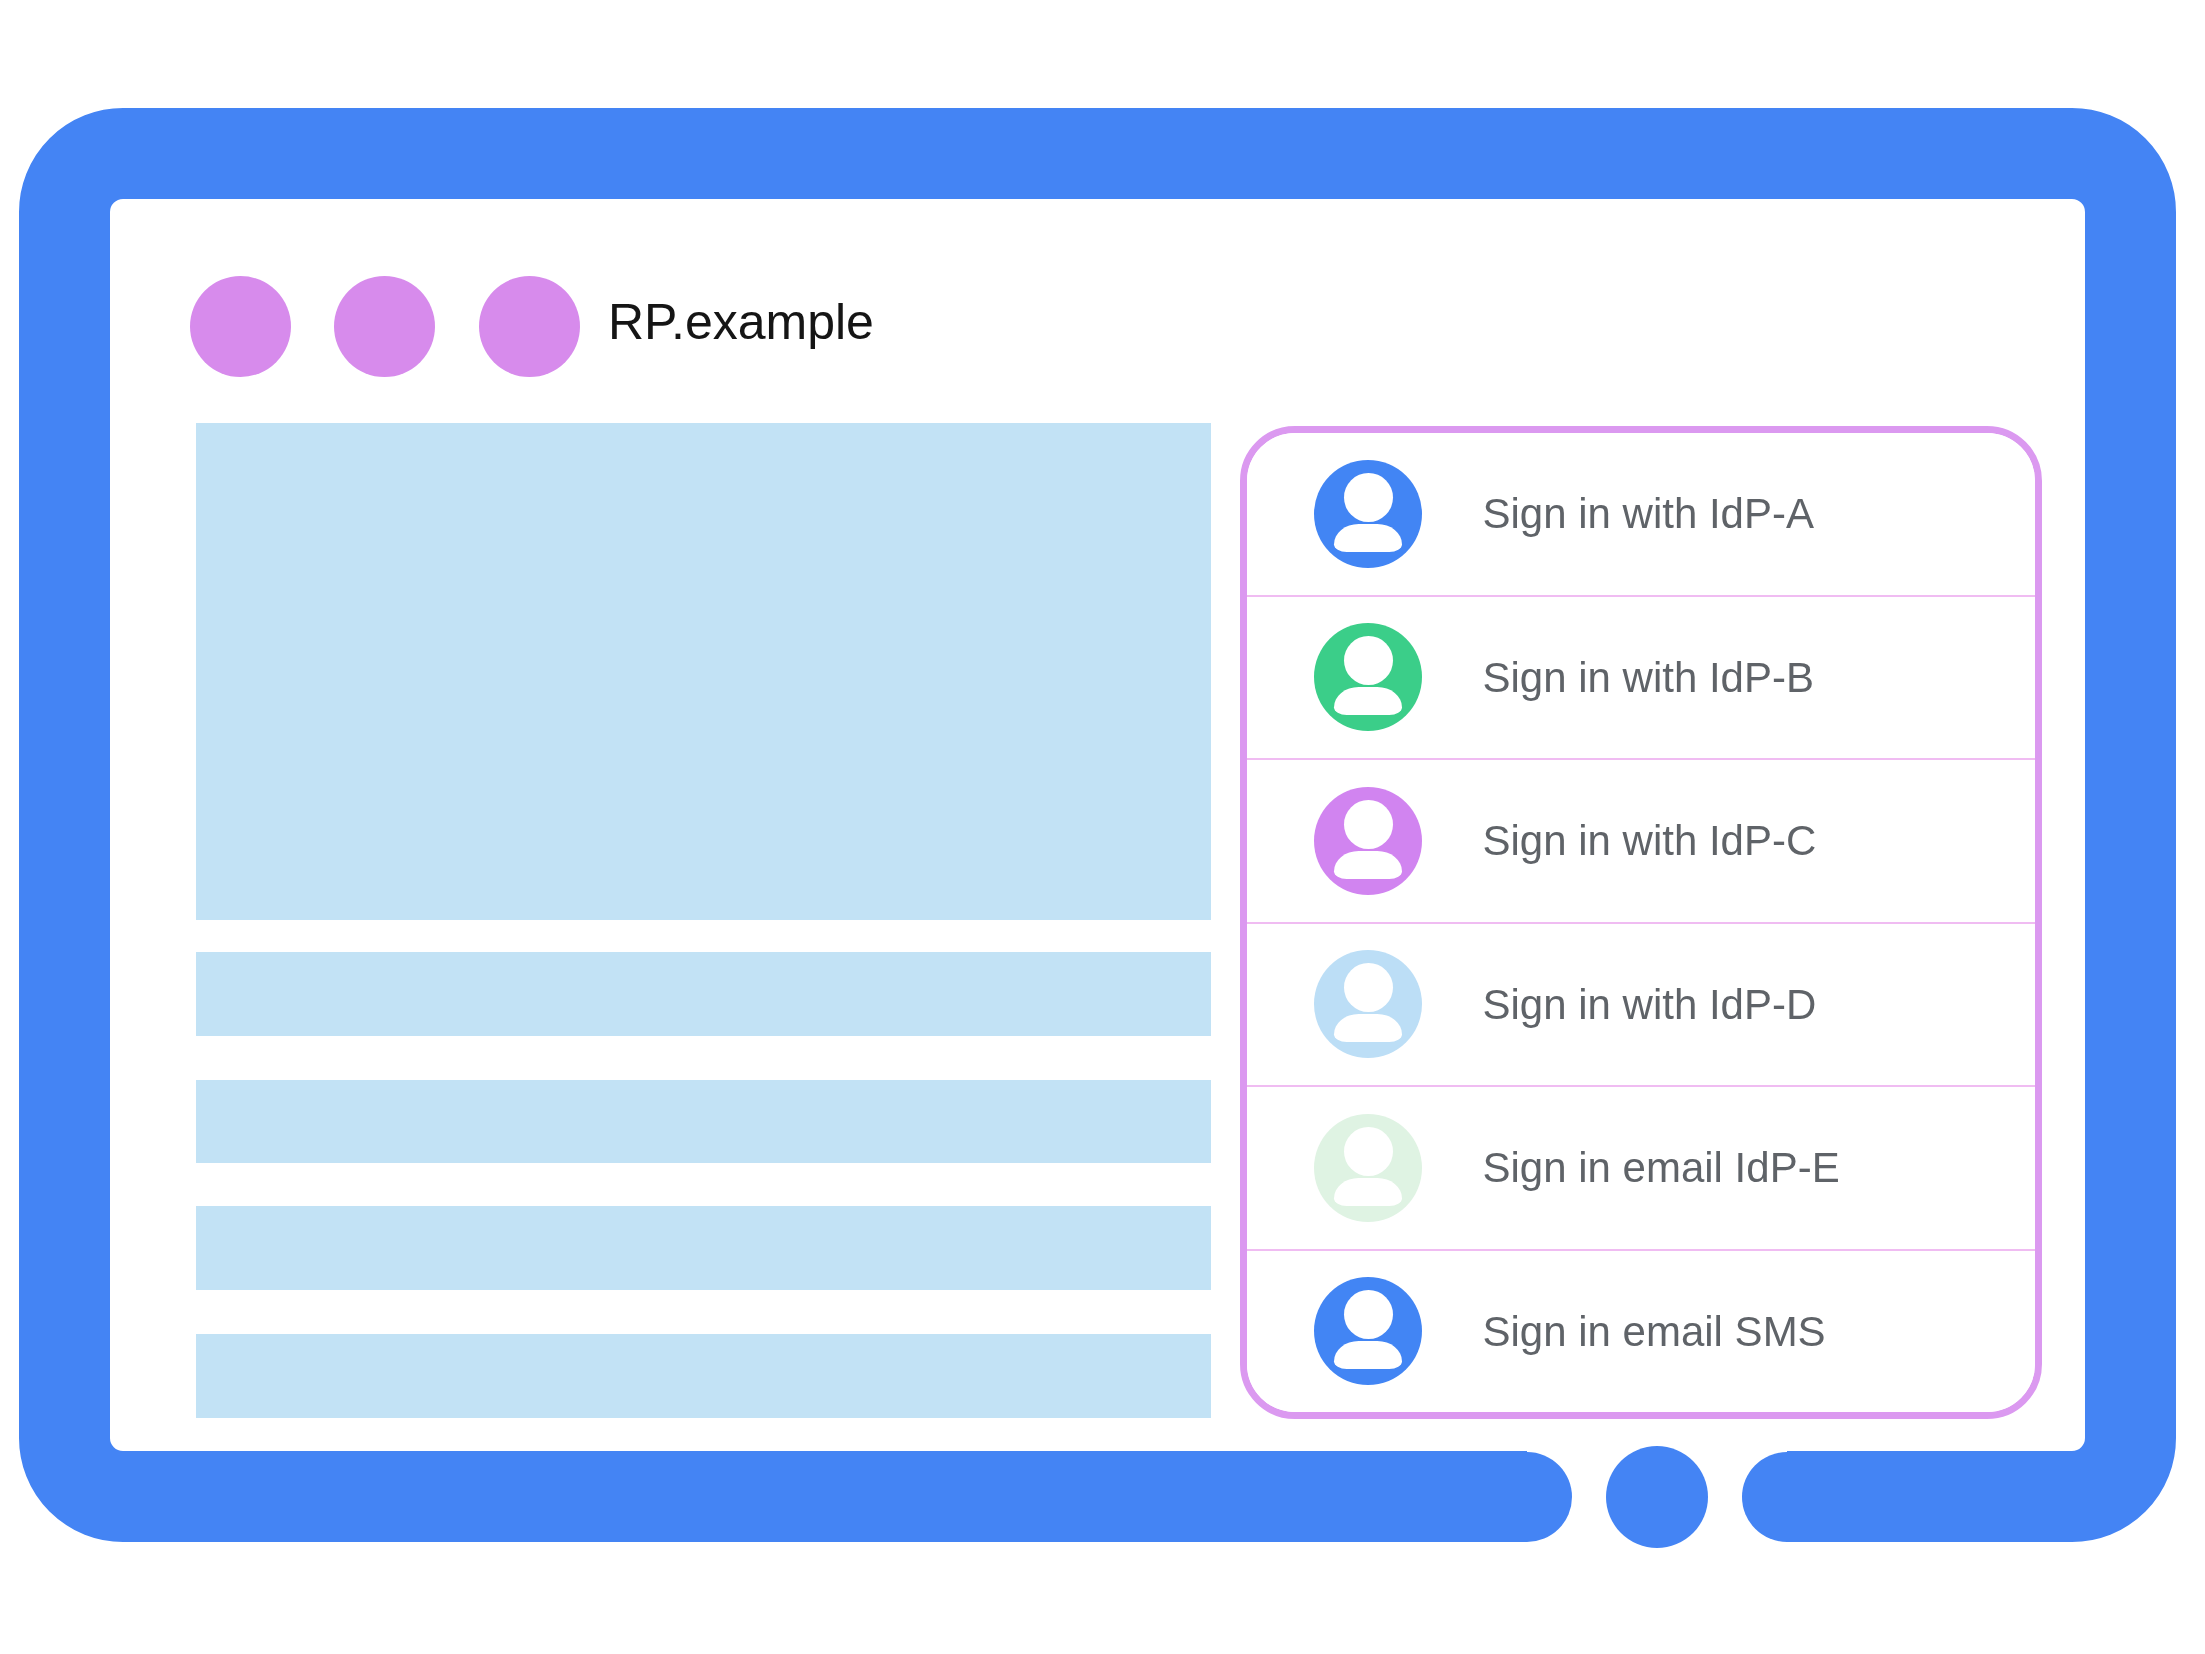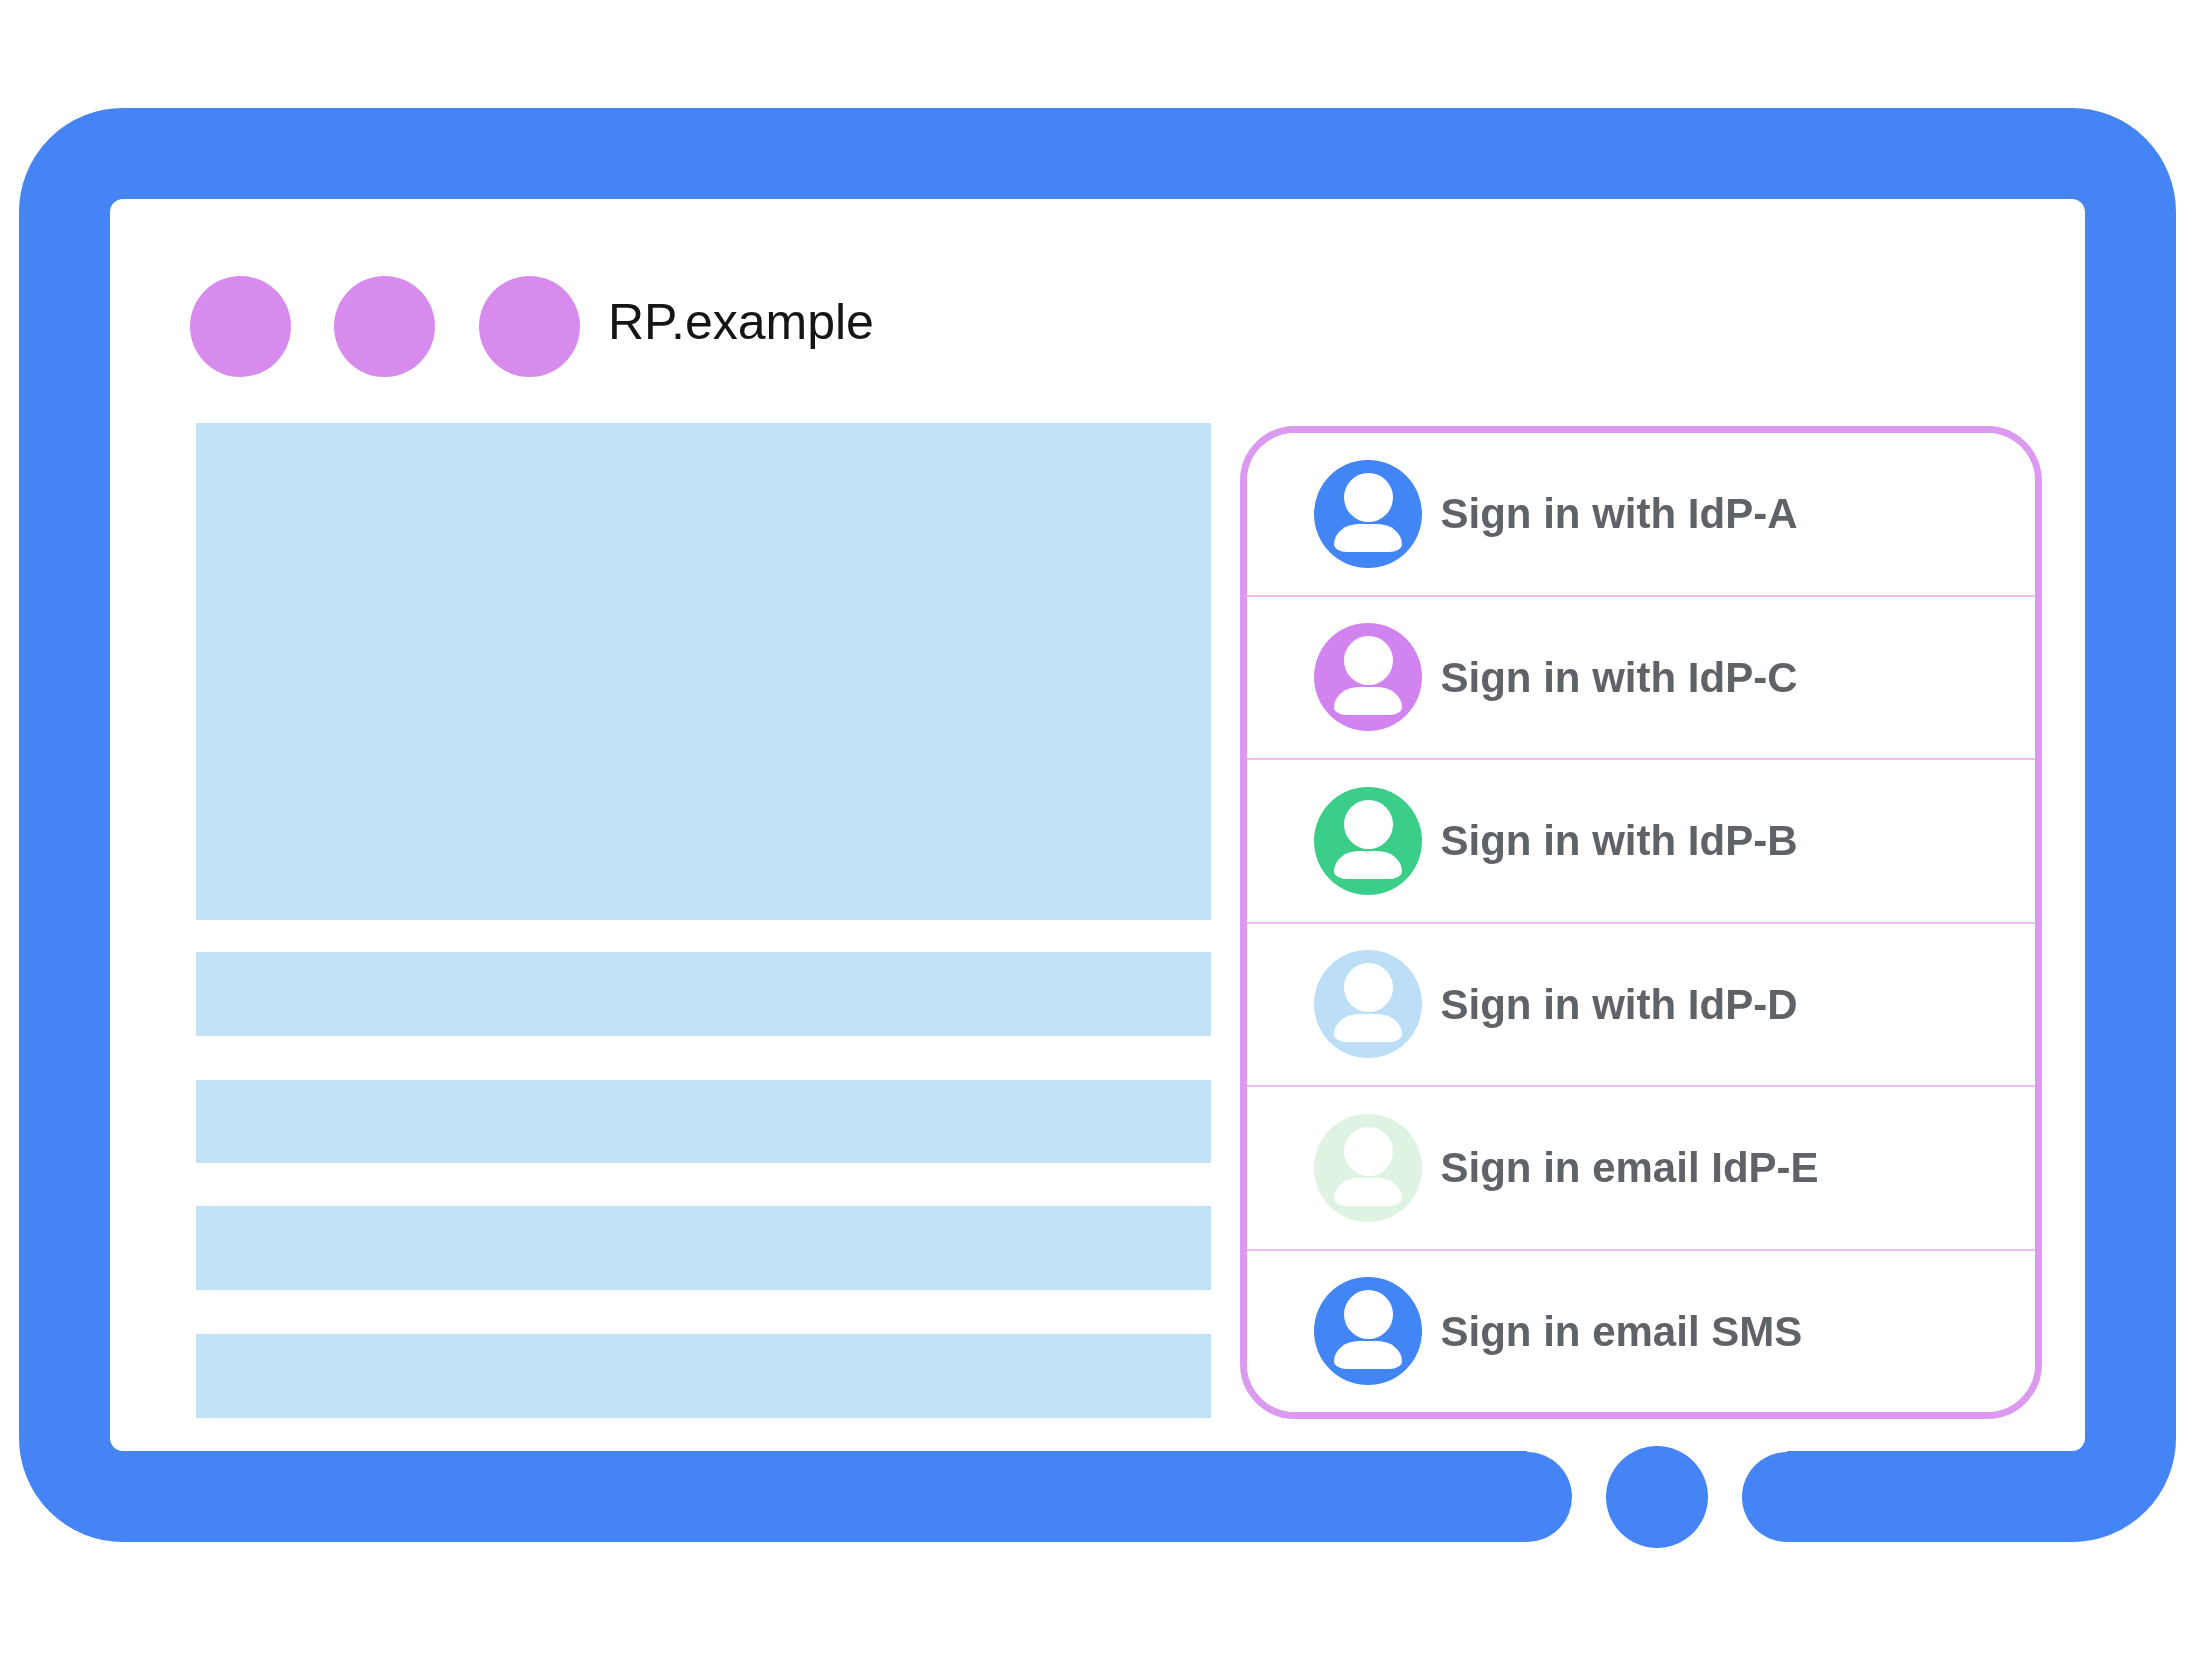--- a/index.html
+++ b/index.html
@@ -79,23 +79,24 @@
   .avatar .head{
     position:absolute;left:29.6px;top:13.2px;
     width:49px;height:49px;border-radius:50%;background:#ffffff;
   }
   .avatar .torso{
     position:absolute;left:20px;top:64px;
     width:68px;height:28px;background:#ffffff;
     border-radius:34px 34px 17.6px 17.6px / 28px 28px 10.6px 10.6px;
   }
   .signin-label{
-    font-size:42px;line-height:49px;font-weight:700;
+    font-size:42px;line-height:49px;font-weight:400;
     color:var(--label-color);
     white-space:nowrap;
+    margin-left:42px;
   }
 </style>
 </head>
 <body>
 
 <div class="canvas">
 
   <div class="device-frame"></div>
   <div class="notch-cover"></div>
   <div class="cap cap-left"></div>
@@ -115,32 +116,32 @@
 
   <div class="signin-panel">
     <div class="signin-row">
       <div class="avatar" style="background: rgb(66, 133, 244);">
           <div class="head"></div>
           <div class="torso"></div>
         </div>
       <span class="signin-label">Sign in with IdP-A</span>
     </div>
     <div class="signin-row">
+      <div class="avatar" style="background: rgb(59, 206, 137);">
+          <div class="head"></div>
+          <div class="torso"></div>
+        </div>
+      <span class="signin-label">Sign in with IdP-B</span>
+    </div>
+    <div class="signin-row">
       <div class="avatar" style="background: rgb(209, 132, 240);">
           <div class="head"></div>
           <div class="torso"></div>
         </div>
       <span class="signin-label">Sign in with IdP-C</span>
-    </div>
-    <div class="signin-row">
-      <div class="avatar" style="background: rgb(59, 206, 137);">
-          <div class="head"></div>
-          <div class="torso"></div>
-        </div>
-      <span class="signin-label">Sign in with IdP-B</span>
     </div>
     <div class="signin-row">
       <div class="avatar" style="background: rgb(188, 222, 246);">
           <div class="head"></div>
           <div class="torso"></div>
         </div>
       <span class="signin-label">Sign in with IdP-D</span>
     </div>
     <div class="signin-row">
       <div class="avatar" style="background: rgb(223, 243, 227);">

